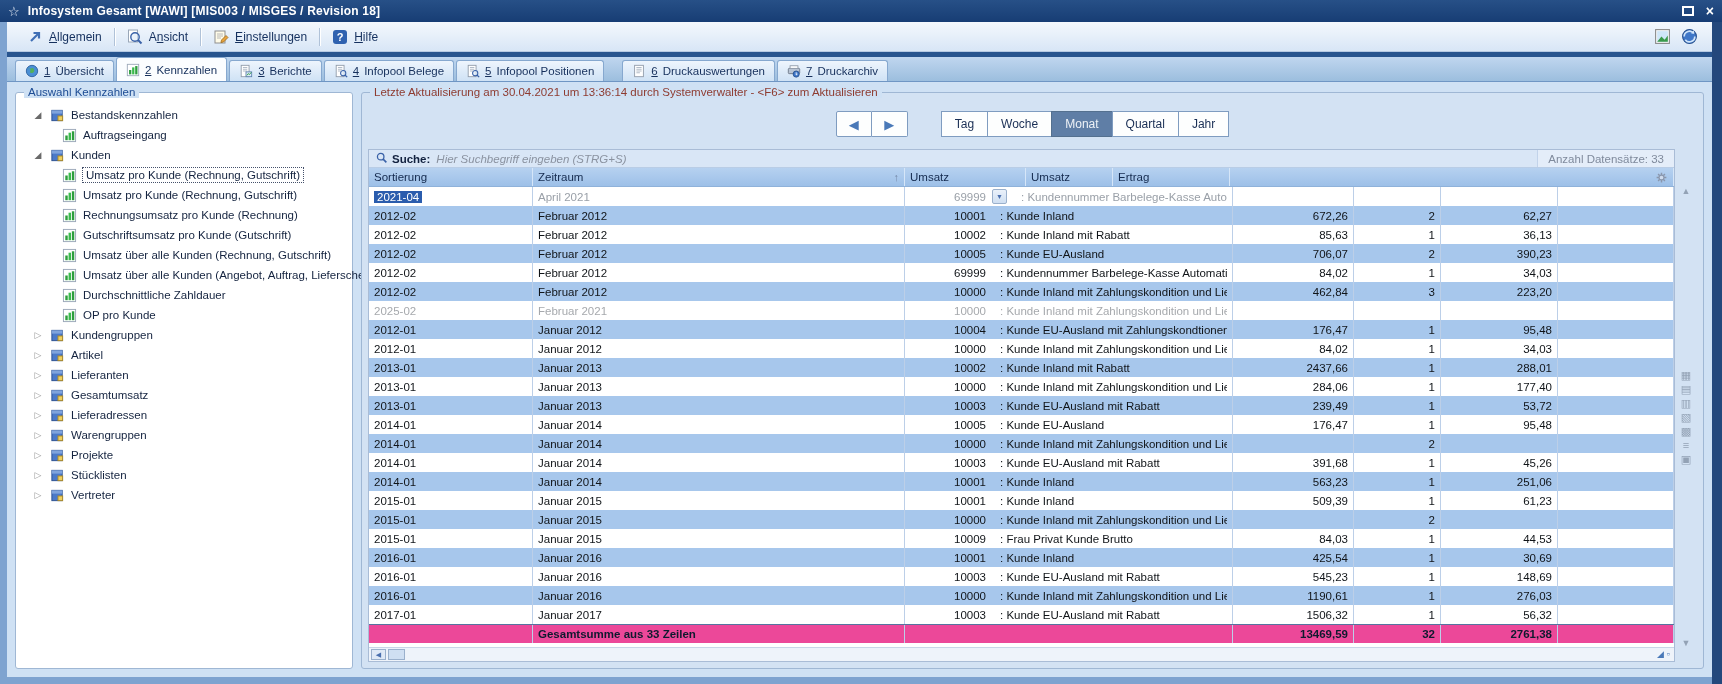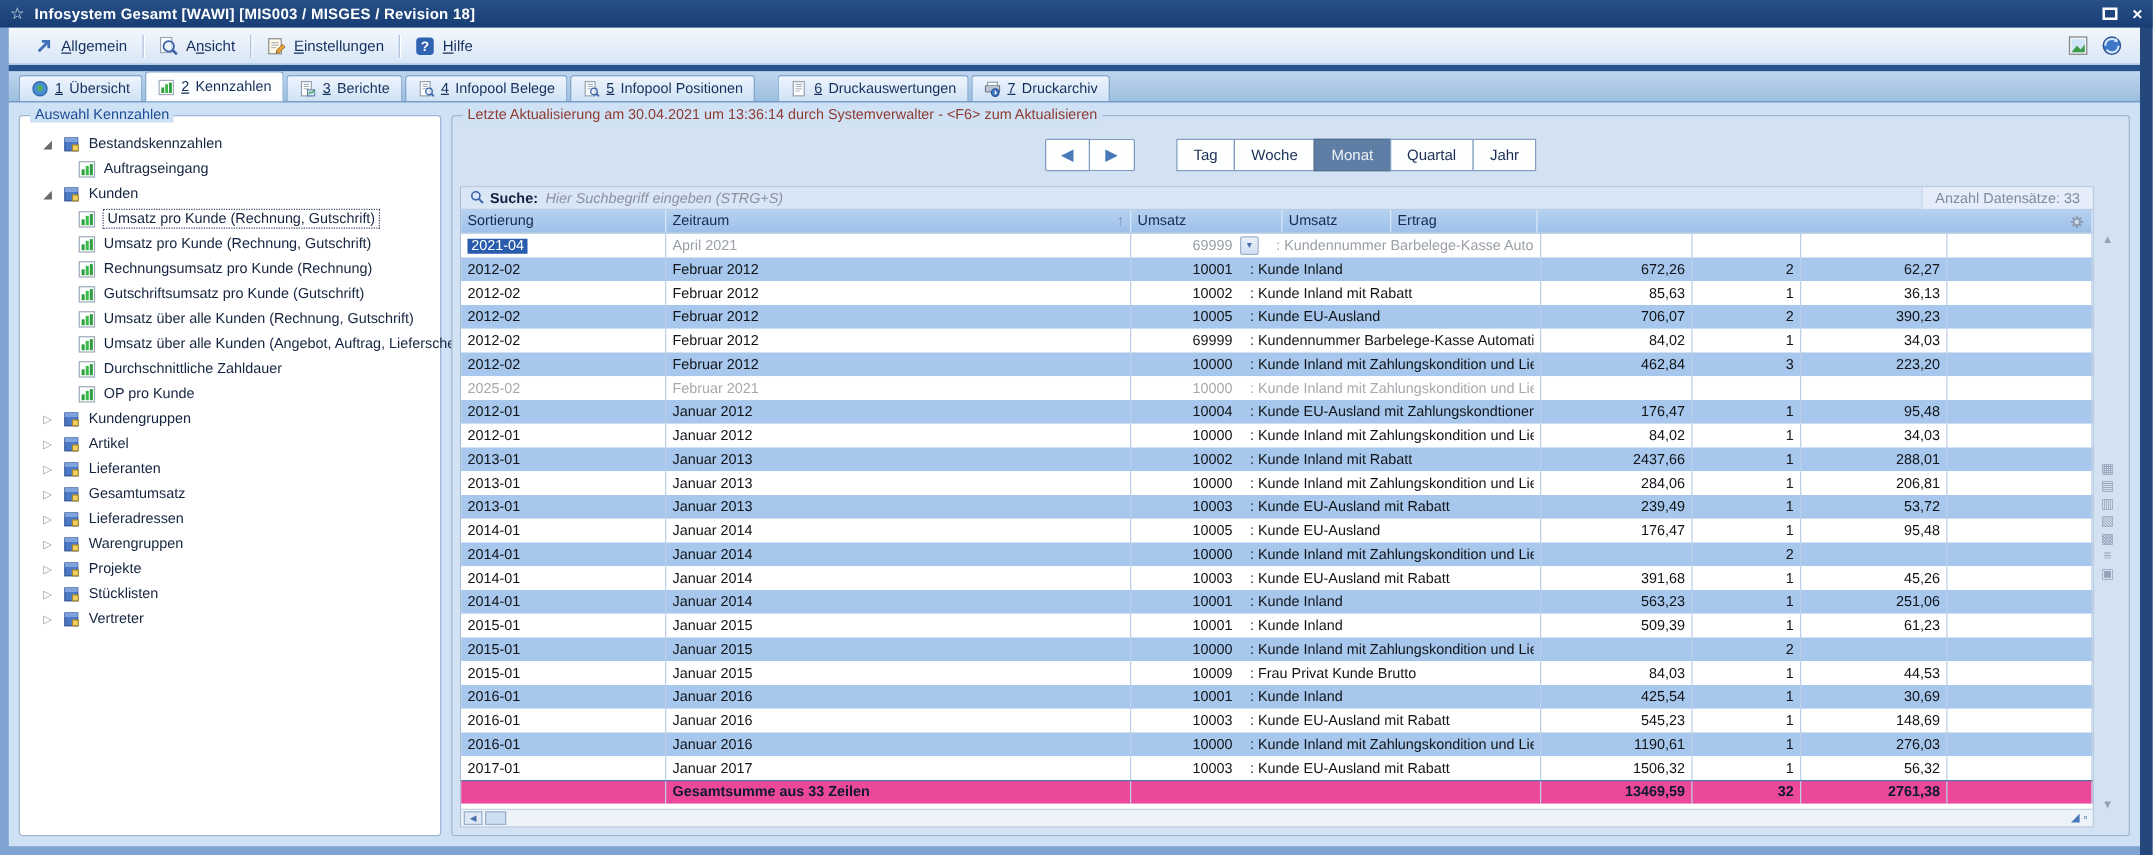--- a/index.html
+++ b/index.html
@@ -636,21 +636,21 @@
             </div>
             <div class="brow">
               <div class="bcell" style="width: 164px; flex: 0 0 auto;">2013-01</div>
               <div class="bcell" style="width: 372px; flex: 0 0 auto;">Januar 2013</div>
               <div class="bcell" style="width: 328px; flex: 0 0 auto;">
                 <span class="idx-num">10000</span>
                 <span class="idx-text">: Kunde Inland mit Zahlungskondition und Liefer</span>
               </div>
               <div class="bcell num" style="width: 121px; flex: 0 0 auto;">284,06</div>
               <div class="bcell num" style="width: 87px; flex: 0 0 auto;">1</div>
-              <div class="bcell num" style="width: 117px; flex: 0 0 auto;">206,81</div>
+              <div class="bcell num" style="width: 117px; flex: 0 0 auto;">177,40</div>
               <div class="bcell" style="flex: 1 1 0%;"></div>
             </div>
             <div class="brow blue">
               <div class="bcell" style="width: 164px; flex: 0 0 auto;">2013-01</div>
               <div class="bcell" style="width: 372px; flex: 0 0 auto;">Januar 2013</div>
               <div class="bcell" style="width: 328px; flex: 0 0 auto;">
                 <span class="idx-num">10003</span>
                 <span class="idx-text">: Kunde EU-Ausland mit Rabatt</span>
               </div>
               <div class="bcell num" style="width: 121px; flex: 0 0 auto;">239,49</div>

